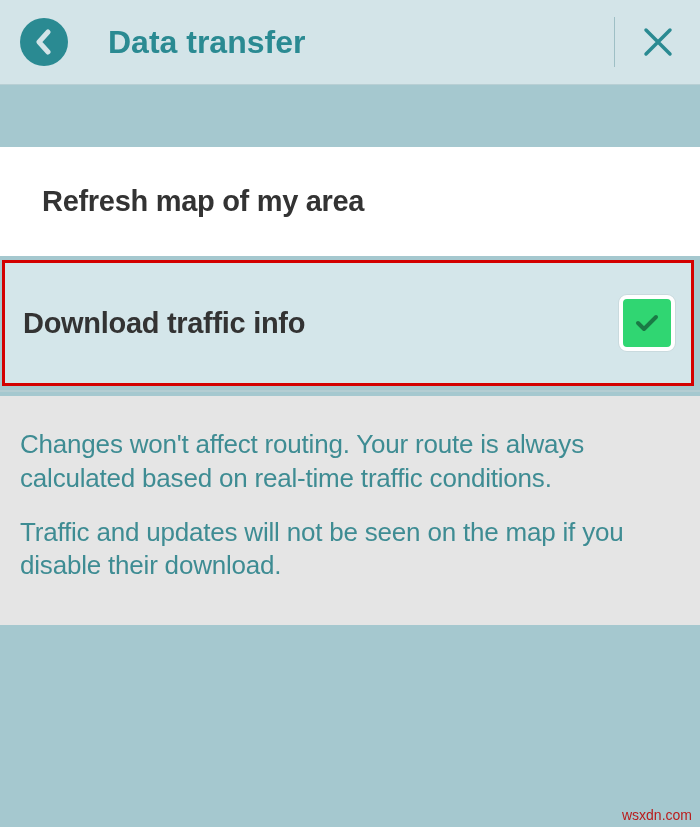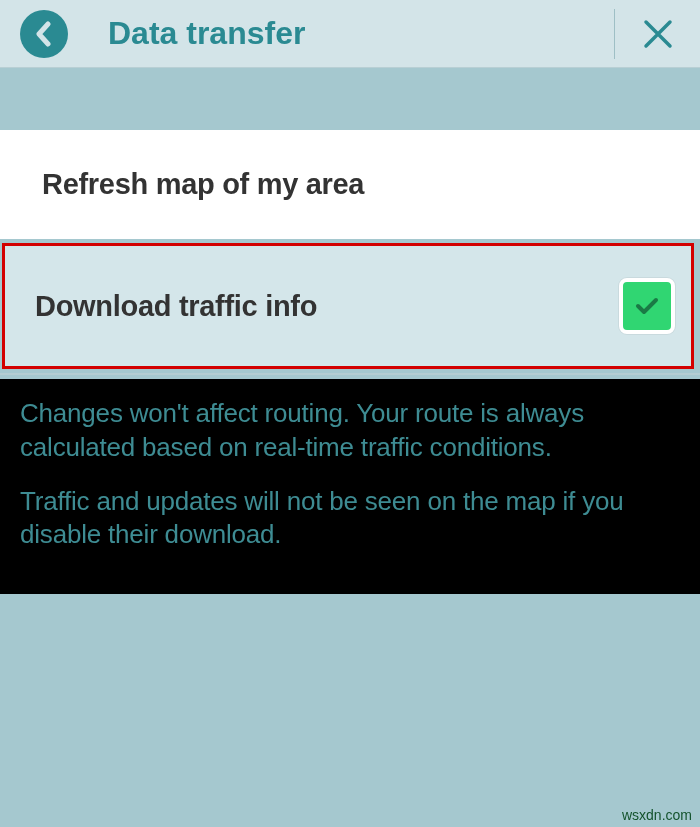--- a/index.html
+++ b/index.html
@@ -6,21 +6,21 @@
     body {
       font-family: -apple-system, BlinkMacSystemFont, "Segoe UI", Helvetica, Arial, sans-serif;
       width: 700px;
       height: 827px;
       background: #a5c8cf;
       overflow: hidden;
       position: relative;
     }
     .header {
       background: #d3e4e8;
-      height: 68px;
+      height: 85px;
       display: flex;
       align-items: center;
       border-bottom: 1px solid #b8cfd4;
     }
     .back-btn {
       width: 48px;
       height: 48px;
       background: #2a8a92;
       border-radius: 50%;
       display: flex;
@@ -65,43 +65,43 @@
       letter-spacing: -0.3px;
       margin-left: 20px;
     }
     .highlight-frame {
       border: 3px solid #d30000;
       margin: 4px 6px 4px 2px;
       background: #d4e6ea;
       display: flex;
       align-items: center;
       justify-content: space-between;
-      padding: 32px 16px 32px 30px;
+      padding: 32px 16px 32px 18px;
     }
     .row-download-text {
       font-size: 29px;
       font-weight: 700;
       color: #333333;
       letter-spacing: -0.3px;
     }
     .checkbox {
       width: 56px;
       height: 56px;
       background: #30d672;
       border: 4px solid #ffffff;
       border-radius: 8px;
       box-shadow: 0 0 0 1px rgba(0,0,0,0.05);
       display: flex;
       align-items: center;
       justify-content: center;
       cursor: pointer;
     }
     .info-panel {
-      background: #000000;
-      padding: 18px 20px 30px 20px;
+      background: #e5e5e5;
+      padding: 32px 20px 30px 20px;
     }
     .info-text {
       font-size: 26px;
       color: #3e8c93;
       line-height: 1.3;
       margin-bottom: 20px;
       letter-spacing: -0.2px;
     }
     .info-text:last-child {
       margin-bottom: 12px;
@@ -109,21 +109,21 @@
     .info-divider {
       height: 2px;
       background: #b4cdd2;
       margin-bottom: 4px;
     }
     .watermark {
       position: absolute;
       bottom: 4px;
       right: 8px;
       font-size: 14px;
-      color: #14532d;
+      color: #b91c1c;
     }
   </style>
 </head>
 <body>
 
 <div class="header">
   <div class="back-btn">
     <svg width="20" height="26" viewBox="0 0 20 26">
       <path d="M14 3 L5 13 L14 23" stroke="#d3e4e8" stroke-width="5" fill="none" stroke-linecap="round" stroke-linejoin="round"></path>
     </svg>

